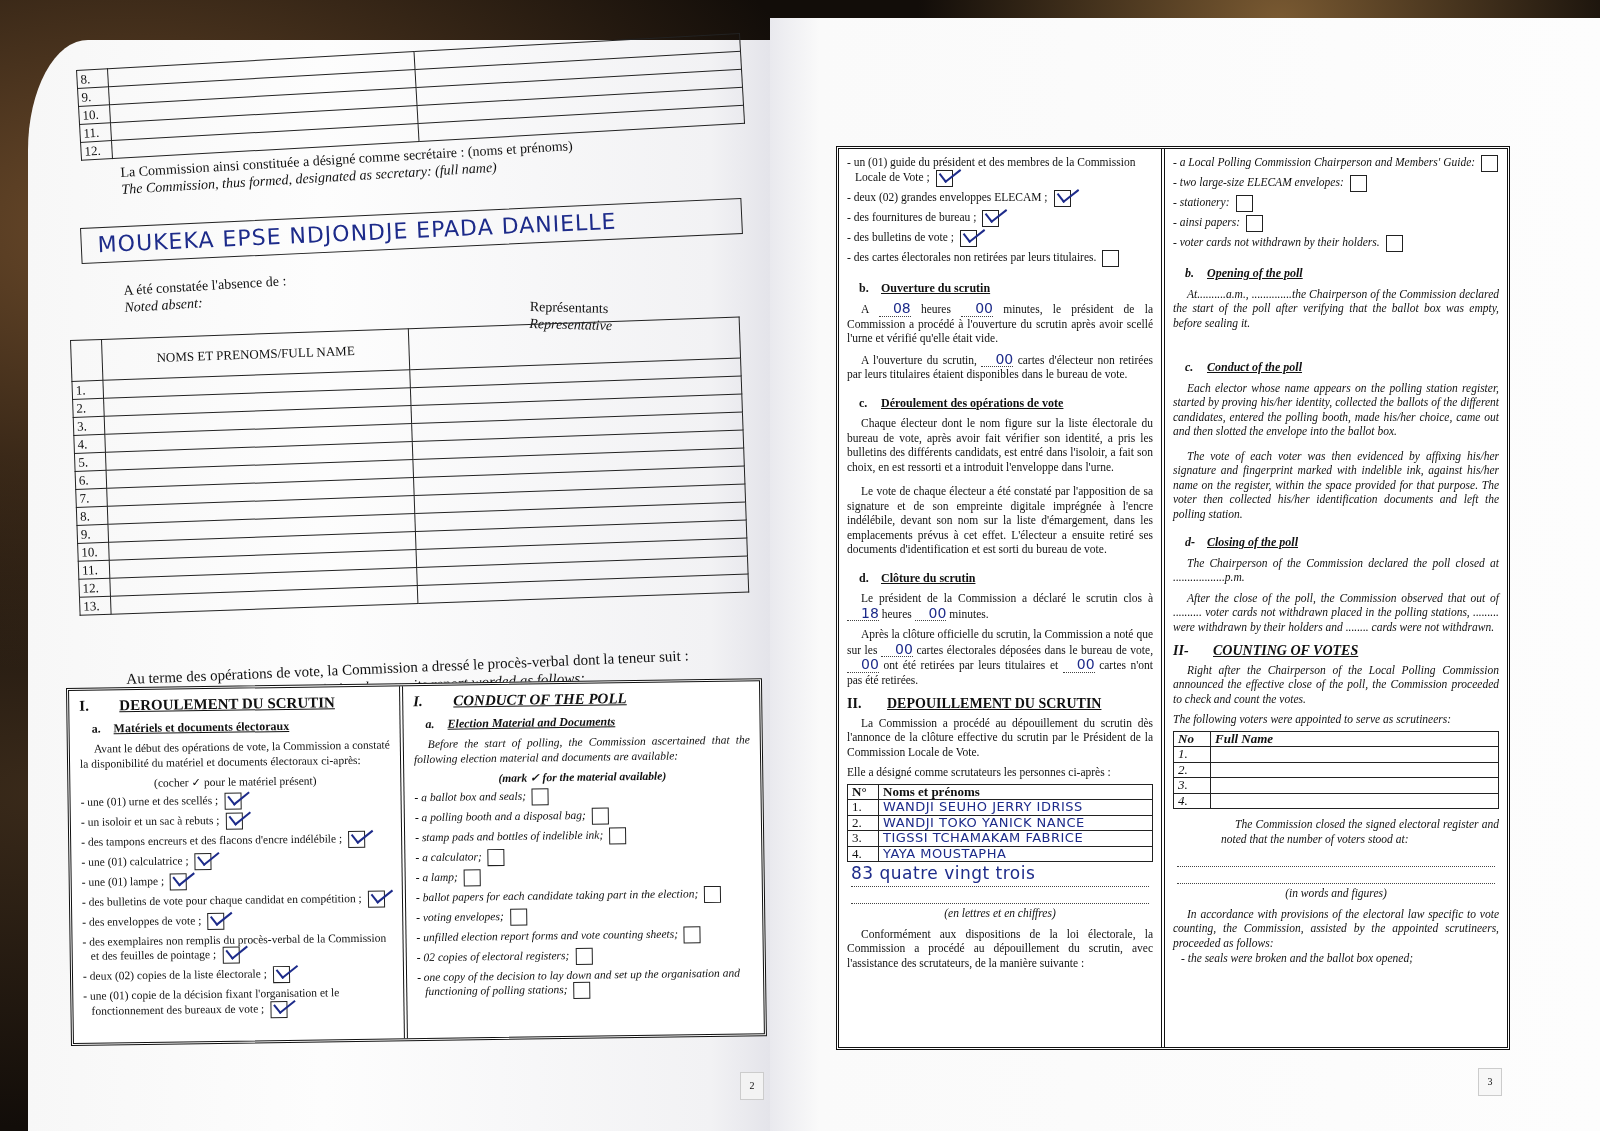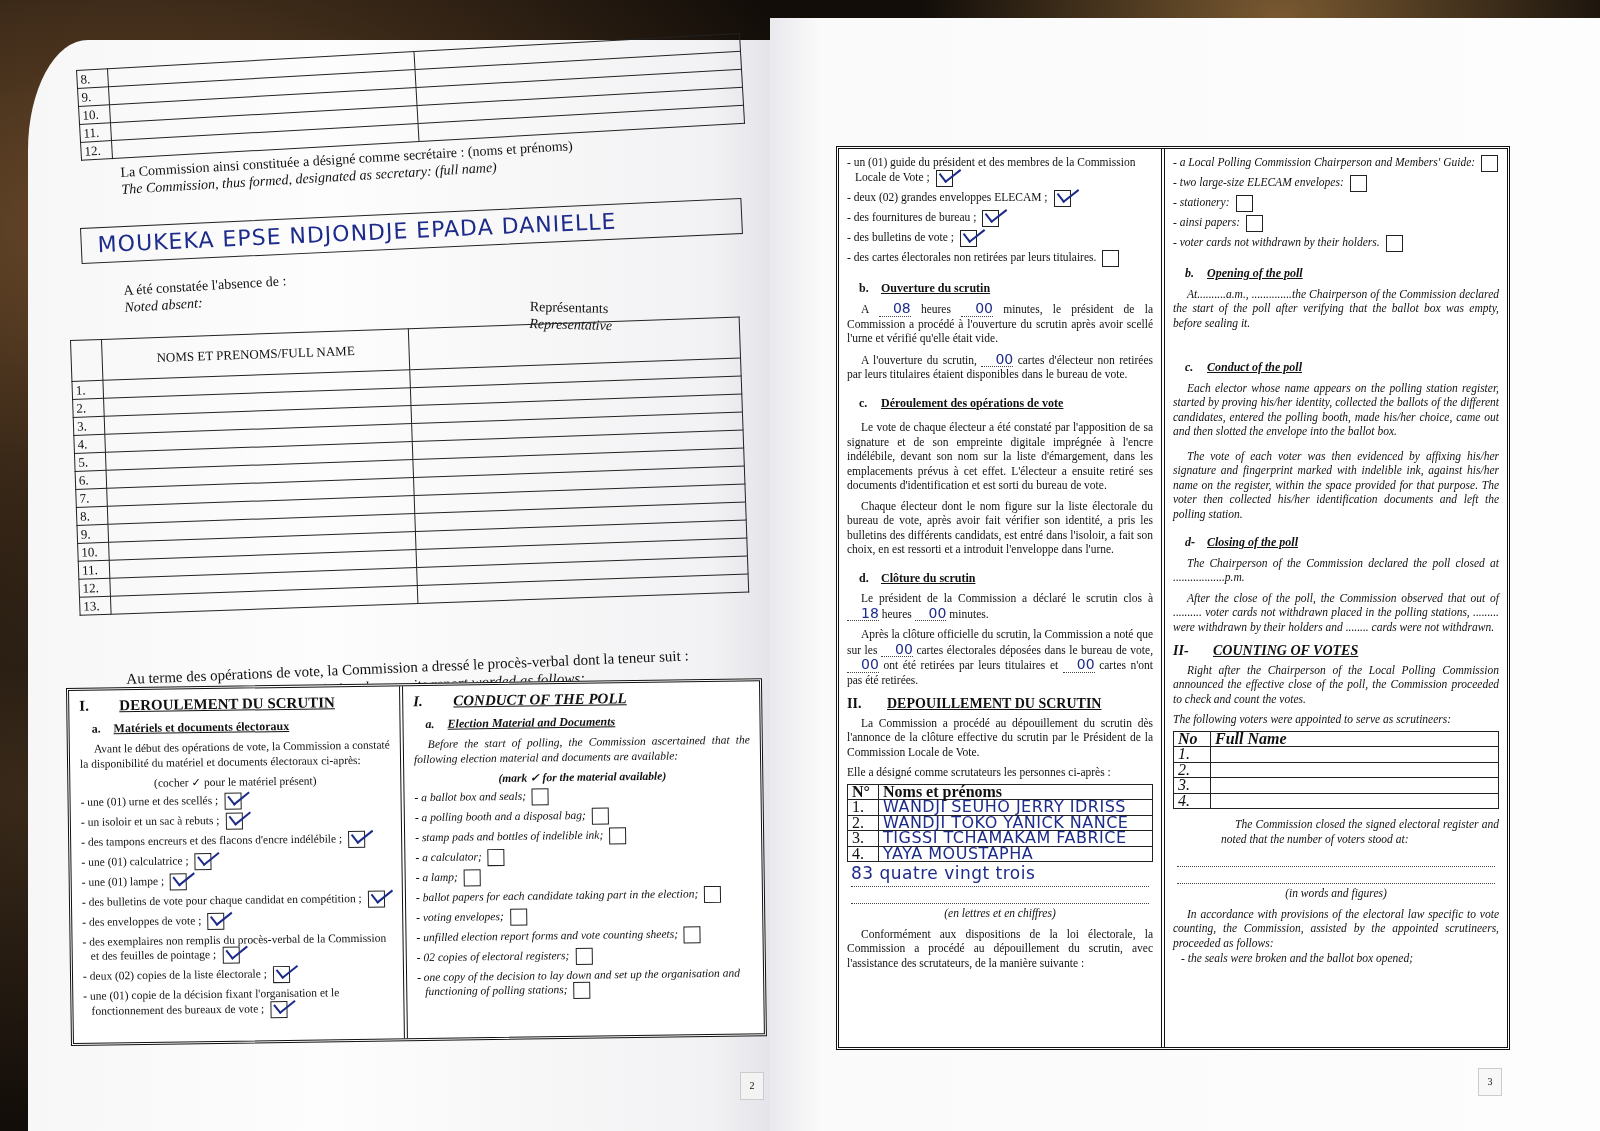--- a/index.html
+++ b/index.html
@@ -57,21 +57,21 @@
   .col + .col { border-left:4px double #111; }
   .h1 { font-weight:bold; font-size:15px; margin:2px 0 4px 0; }
   .h1 .num { display:inline-block; width:40px; }
   .h2 { font-weight:bold; font-size:12px; margin:8px 0 6px 12px; }
   .h2 .num { display:inline-block; width:22px; }
   p { margin:0 0 6px 0; text-align:justify; text-indent:14px; }
   ul.items { list-style:none; margin:0; padding:0; }
   ul.items li { margin:0 0 3px 0; padding-left:8px; text-indent:-8px; }
   .fill { display:inline-block; min-width:26px; border-bottom:1px dotted #444; text-align:center; color:#1d2b8a; font-family:"DejaVu Sans", sans-serif; font-size:14px; }
   table.scrut { border-collapse:collapse; width:100%; margin:4px 0; }
-  table.scrut td { border:1.2px solid #222; font-size:16px; height:13px; padding:0 4px; }
+  table.scrut td { border:1.2px solid #222; font-size:13px; height:13px; padding:0 4px; }
   table.scrut td.n { width:22px; }
   .hw { font-family:"DejaVu Sans", sans-serif; color:#1d2b8a; font-size:12.5px; letter-spacing:0.5px; }
   .dots { border-bottom:1px dotted #444; height:14px; margin:2px 4px; }
   .center { text-align:center; }
   .pagenum {
     position:absolute; width:22px; height:26px; background:#f3f3f3;
     border:1px solid #ccc; font-size:10px; text-align:center; line-height:26px;
     font-family:"Liberation Serif", serif;
   }
 </style>
@@ -278,22 +278,22 @@
         <span class="fill">00</span>
         <span>minutes, le président de la Commission a procédé à l'ouverture du scrutin après avoir scellé l'urne et vérifié qu'elle était vide.</span>
       </p>
       <p>
         <span>A l'ouverture du scrutin,</span>
         <span class="fill">00</span>
         <span>cartes d'électeur non retirées par leurs titulaires étaient disponibles dans le bureau de vote.</span>
       </p>
 
       <div class="h2" style="margin-top:14px;"><span class="num">c.</span><span class="u">Déroulement des opérations de vote</span></div>
+      <p>Chaque électeur dont le nom figure sur la liste électorale du bureau de vote, après avoir fait vérifier son identité, a pris les bulletins des différents candidats, est entré dans l'isoloir, a fait son choix, en est ressorti et a introduit l'enveloppe dans l'urne.</p>
       <p style="margin-top:10px;">Le vote de chaque électeur a été constaté par l'apposition de sa signature et de son empreinte digitale imprégnée à l'encre indélébile, devant son nom sur la liste d'émargement, dans les emplacements prévus à cet effet. L'électeur a ensuite retiré ses documents d'identification et est sorti du bureau de vote.</p>
-      <p>Chaque électeur dont le nom figure sur la liste électorale du bureau de vote, après avoir fait vérifier son identité, a pris les bulletins des différents candidats, est entré dans l'isoloir, a fait son choix, en est ressorti et a introduit l'enveloppe dans l'urne.</p>
 
       <div class="h2" style="margin-top:14px;"><span class="num">d.</span><span class="u">Clôture du scrutin</span></div>
       <p>
         <span>Le président de la Commission a déclaré le scrutin clos à</span>
         <span class="fill">18</span>
         <span>heures</span>
         <span class="fill">00</span>
         <span>minutes.</span>
       </p>
       <p>

